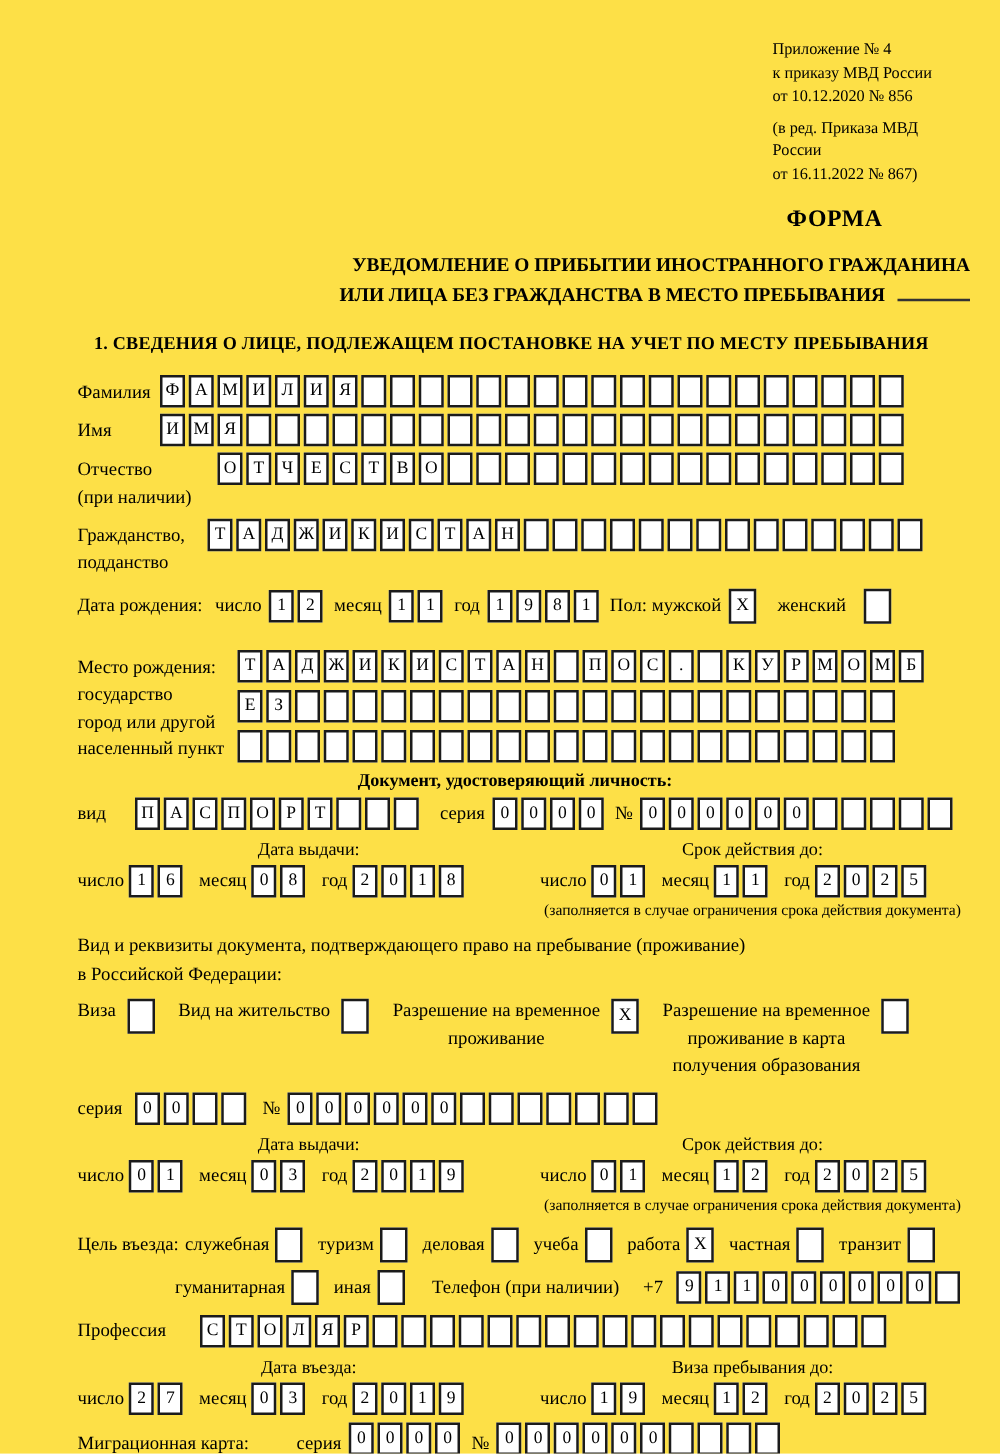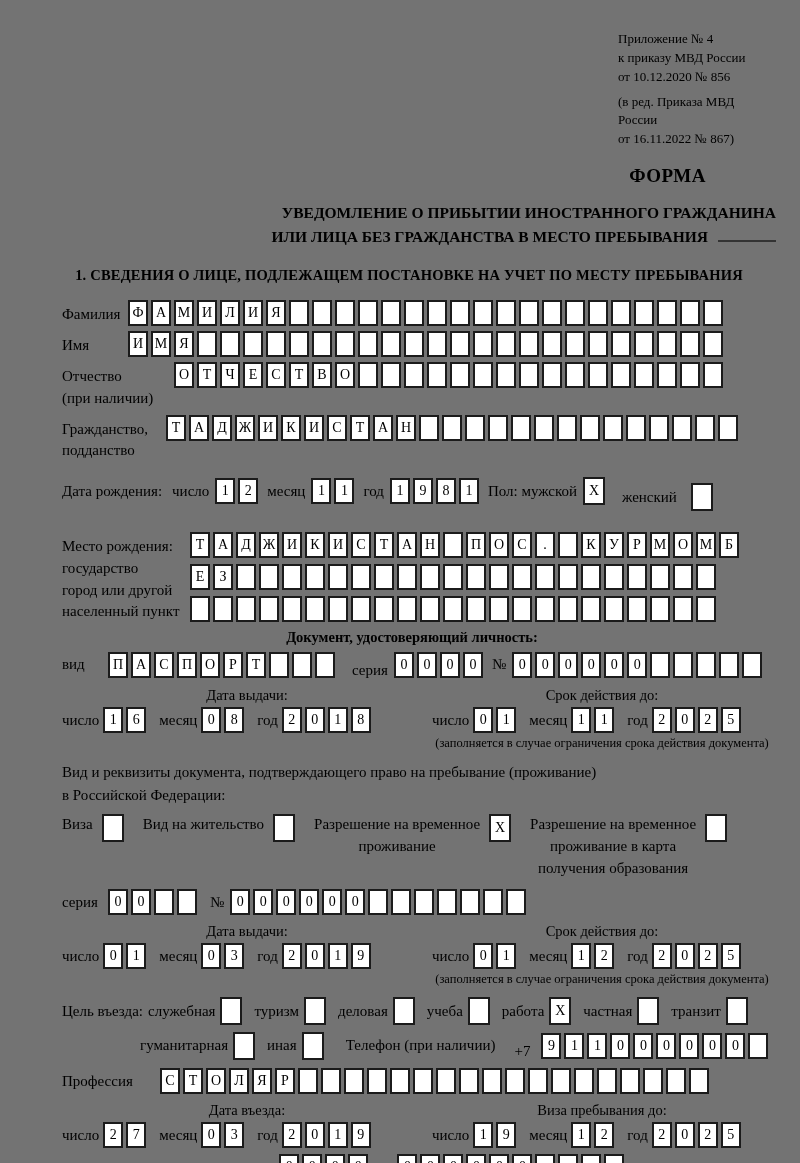--- a/index.html
+++ b/index.html
@@ -1,19 +1,19 @@
 <!DOCTYPE html>
 <html><head>
 <meta charset="utf-8">
 <style>
   * { box-sizing: border-box; }
   html,body { margin:0; padding:0; background:#ffffff; }
   .page {
     width:800px; height:1163px; overflow:hidden; position:relative;
-    background:#737373; color:#000;
+    background:#fde047; color:#000;
     font-family:"Liberation Serif","DejaVu Serif",serif;
     font-size:15px; padding:30px 24px 10px 62px;
   }
   .hdr-block { margin-left:556px; font-size:13px; line-height:1.45; }
   .hdr-block .grp2 { margin-top:6px; }
   .form-label { text-align:right; margin:16px 70px 14px 0; font-weight:bold; font-size:19px; letter-spacing:.5px; }
   .title { text-align:right; font-weight:bold; font-size:15.5px; line-height:1.55; margin:2px 0 18px -20px; }
   .blank-line { display:inline-block; width:58px; border-bottom:2px solid #333; height:12px; margin-left:10px; }
   .sect-head { font-weight:bold; font-size:14.5px; margin:0 0 0 -20px; text-align:center; letter-spacing:.2px; }
 
@@ -21,21 +21,21 @@
   .frow { display:flex; align-items:flex-start; margin-bottom:5px; }
   .frow .lblcol { flex:none; line-height:1.45; padding-top:4px; }
   .boxes { display:flex; flex-wrap:nowrap; }
   .box {
     flex:none; width:20px; height:26px; margin-right:3px;
     border:2px solid #1b1b1b; display:inline-flex; align-items:center; justify-content:center;
     font-size:14px; background:#fff;
   }
   .cbox .box { width:22px; height:28px; }
   .lbl { white-space:nowrap; }
-  .gap6{ margin-left:6px;} .gap10{ margin-left:10px;} .gap14{ margin-left:14px;margin-top:12px;}
+  .gap6{ margin-left:6px;} .gap10{ margin-left:10px;} .gap14{ margin-left:14px;}
 
   .center-bold { text-align:center; font-weight:bold; font-size:14.5px; margin:6px 0 4px -14px; }
 
   .dates { display:flex; margin:8px 0 2px 0; }
   .dates .dcol { }
   .dates .dcol.left { width:370px; }
   .dates .dcol.right { width:340px; }
   .dhead { text-align:center; font-size:14.5px; margin-bottom:3px; }
   .dfields { display:flex; align-items:center; }
   .dfields .lbl { margin-right:4px; }

